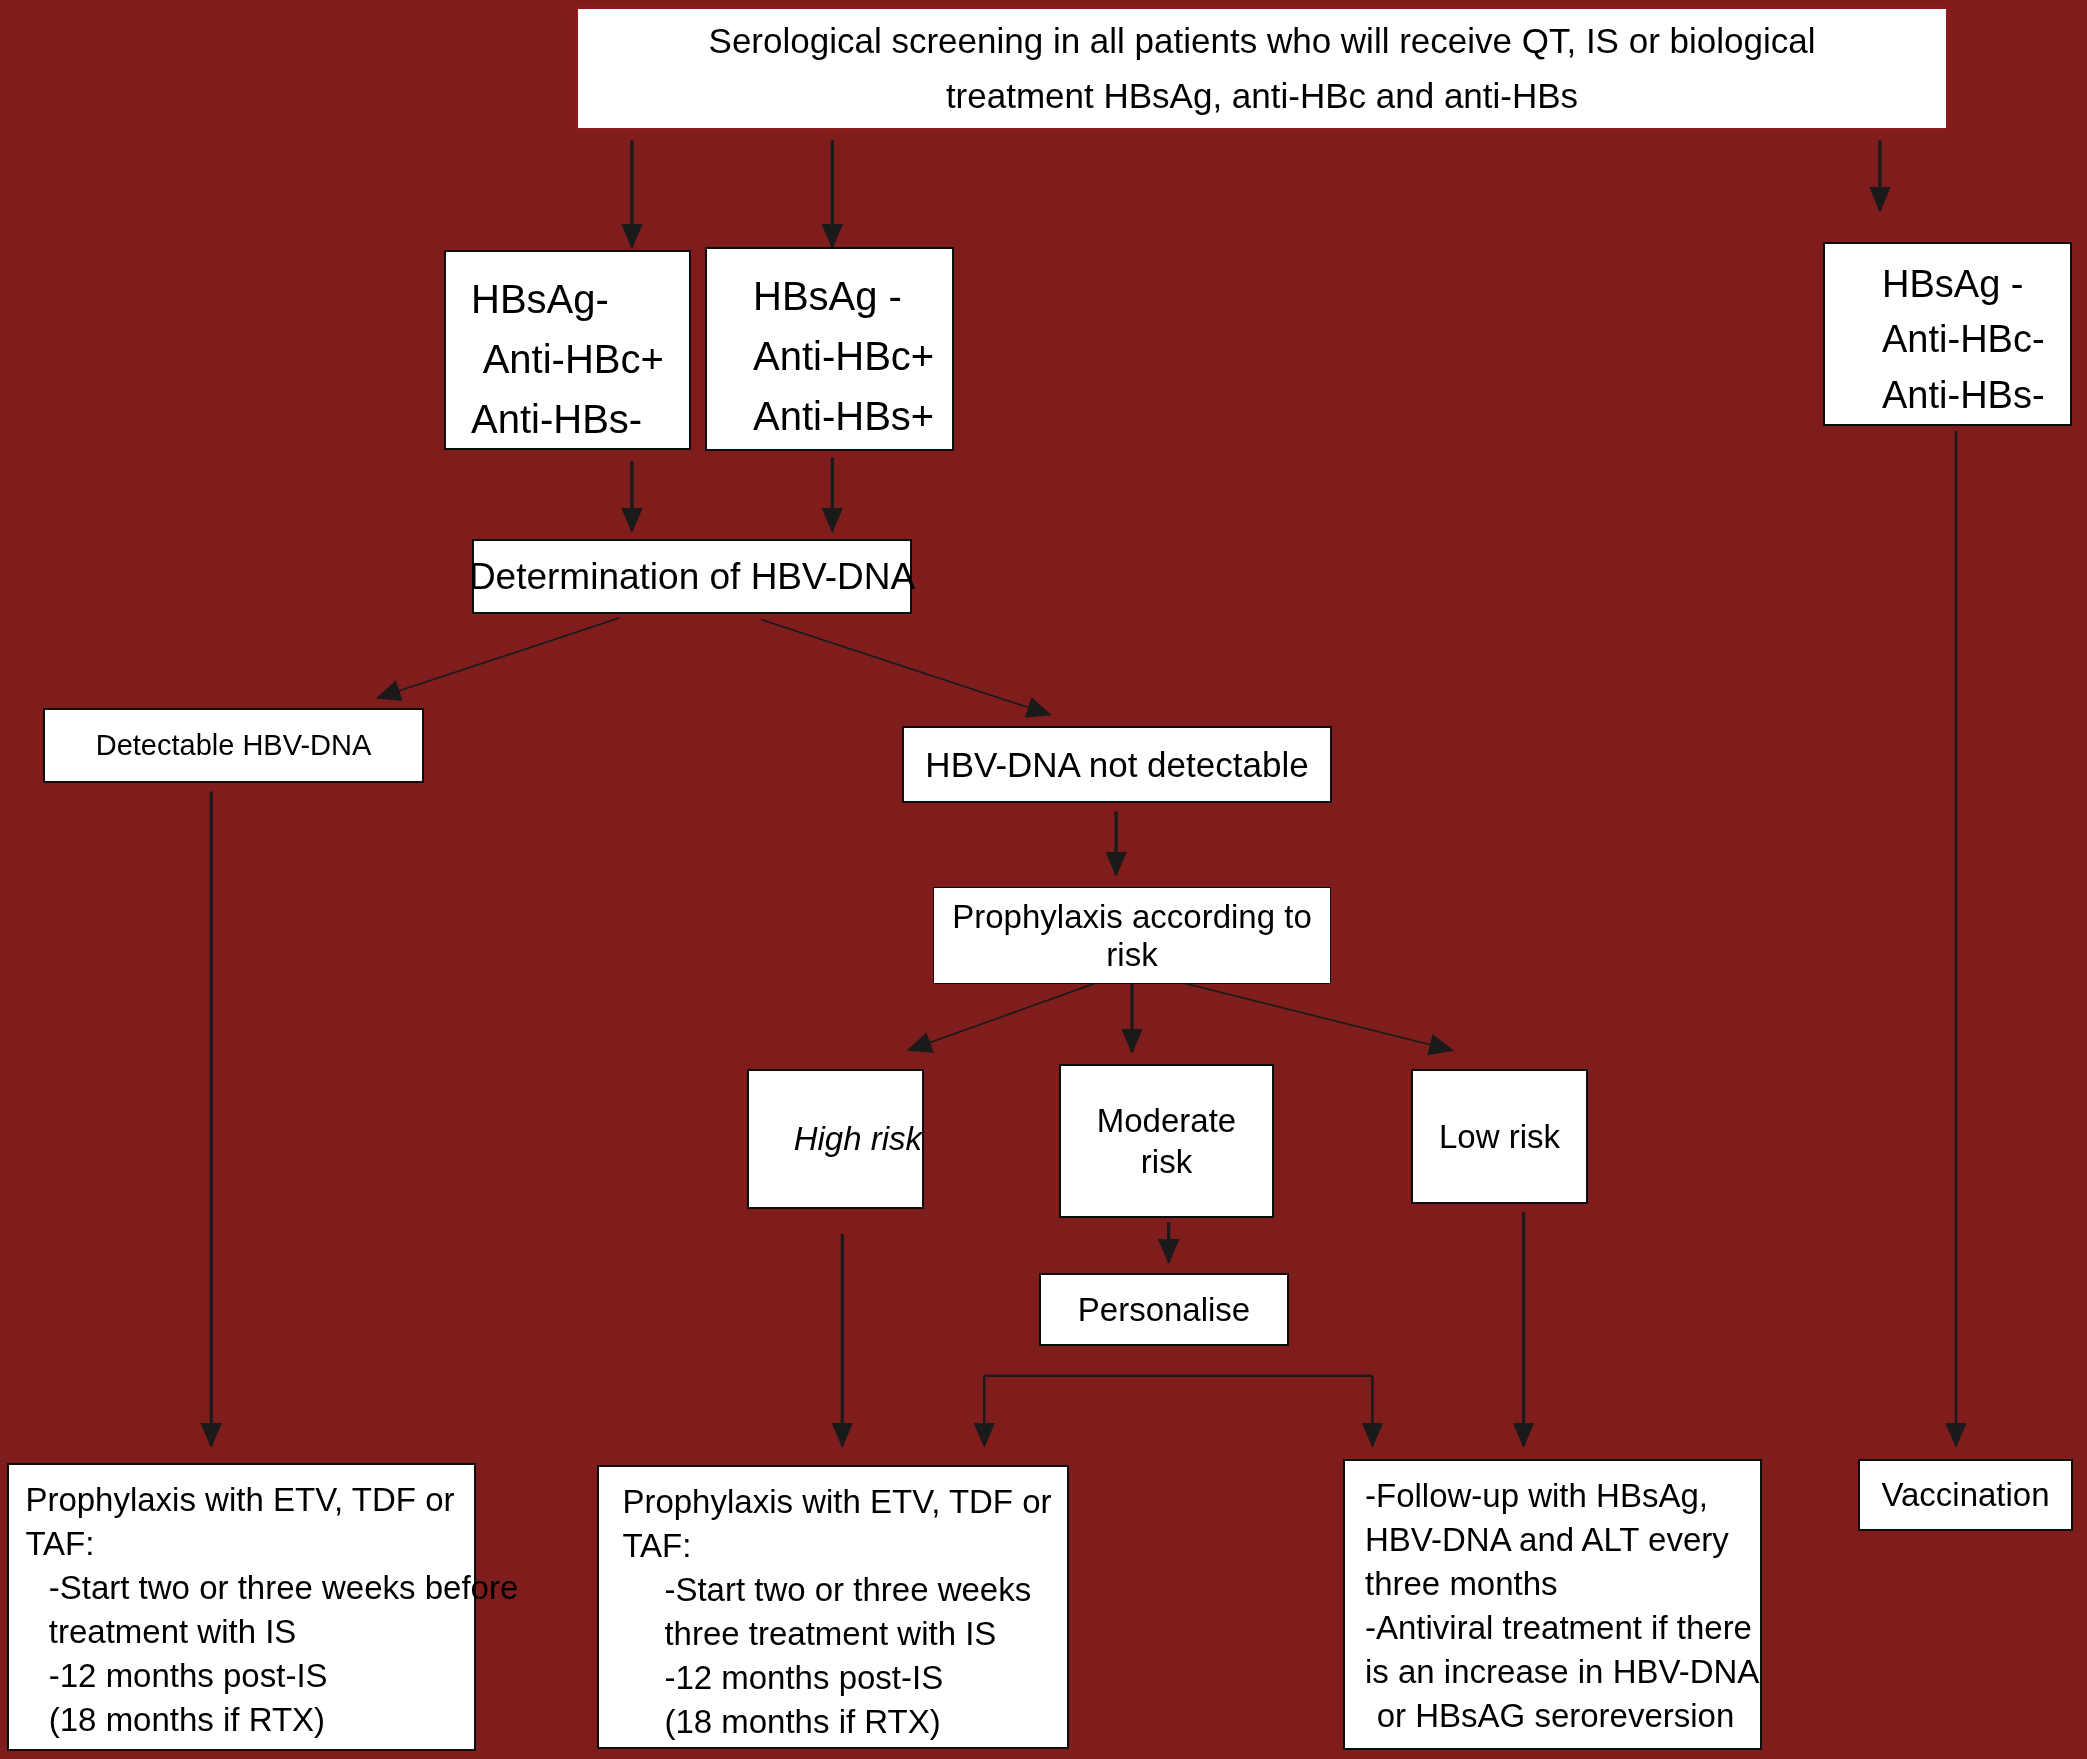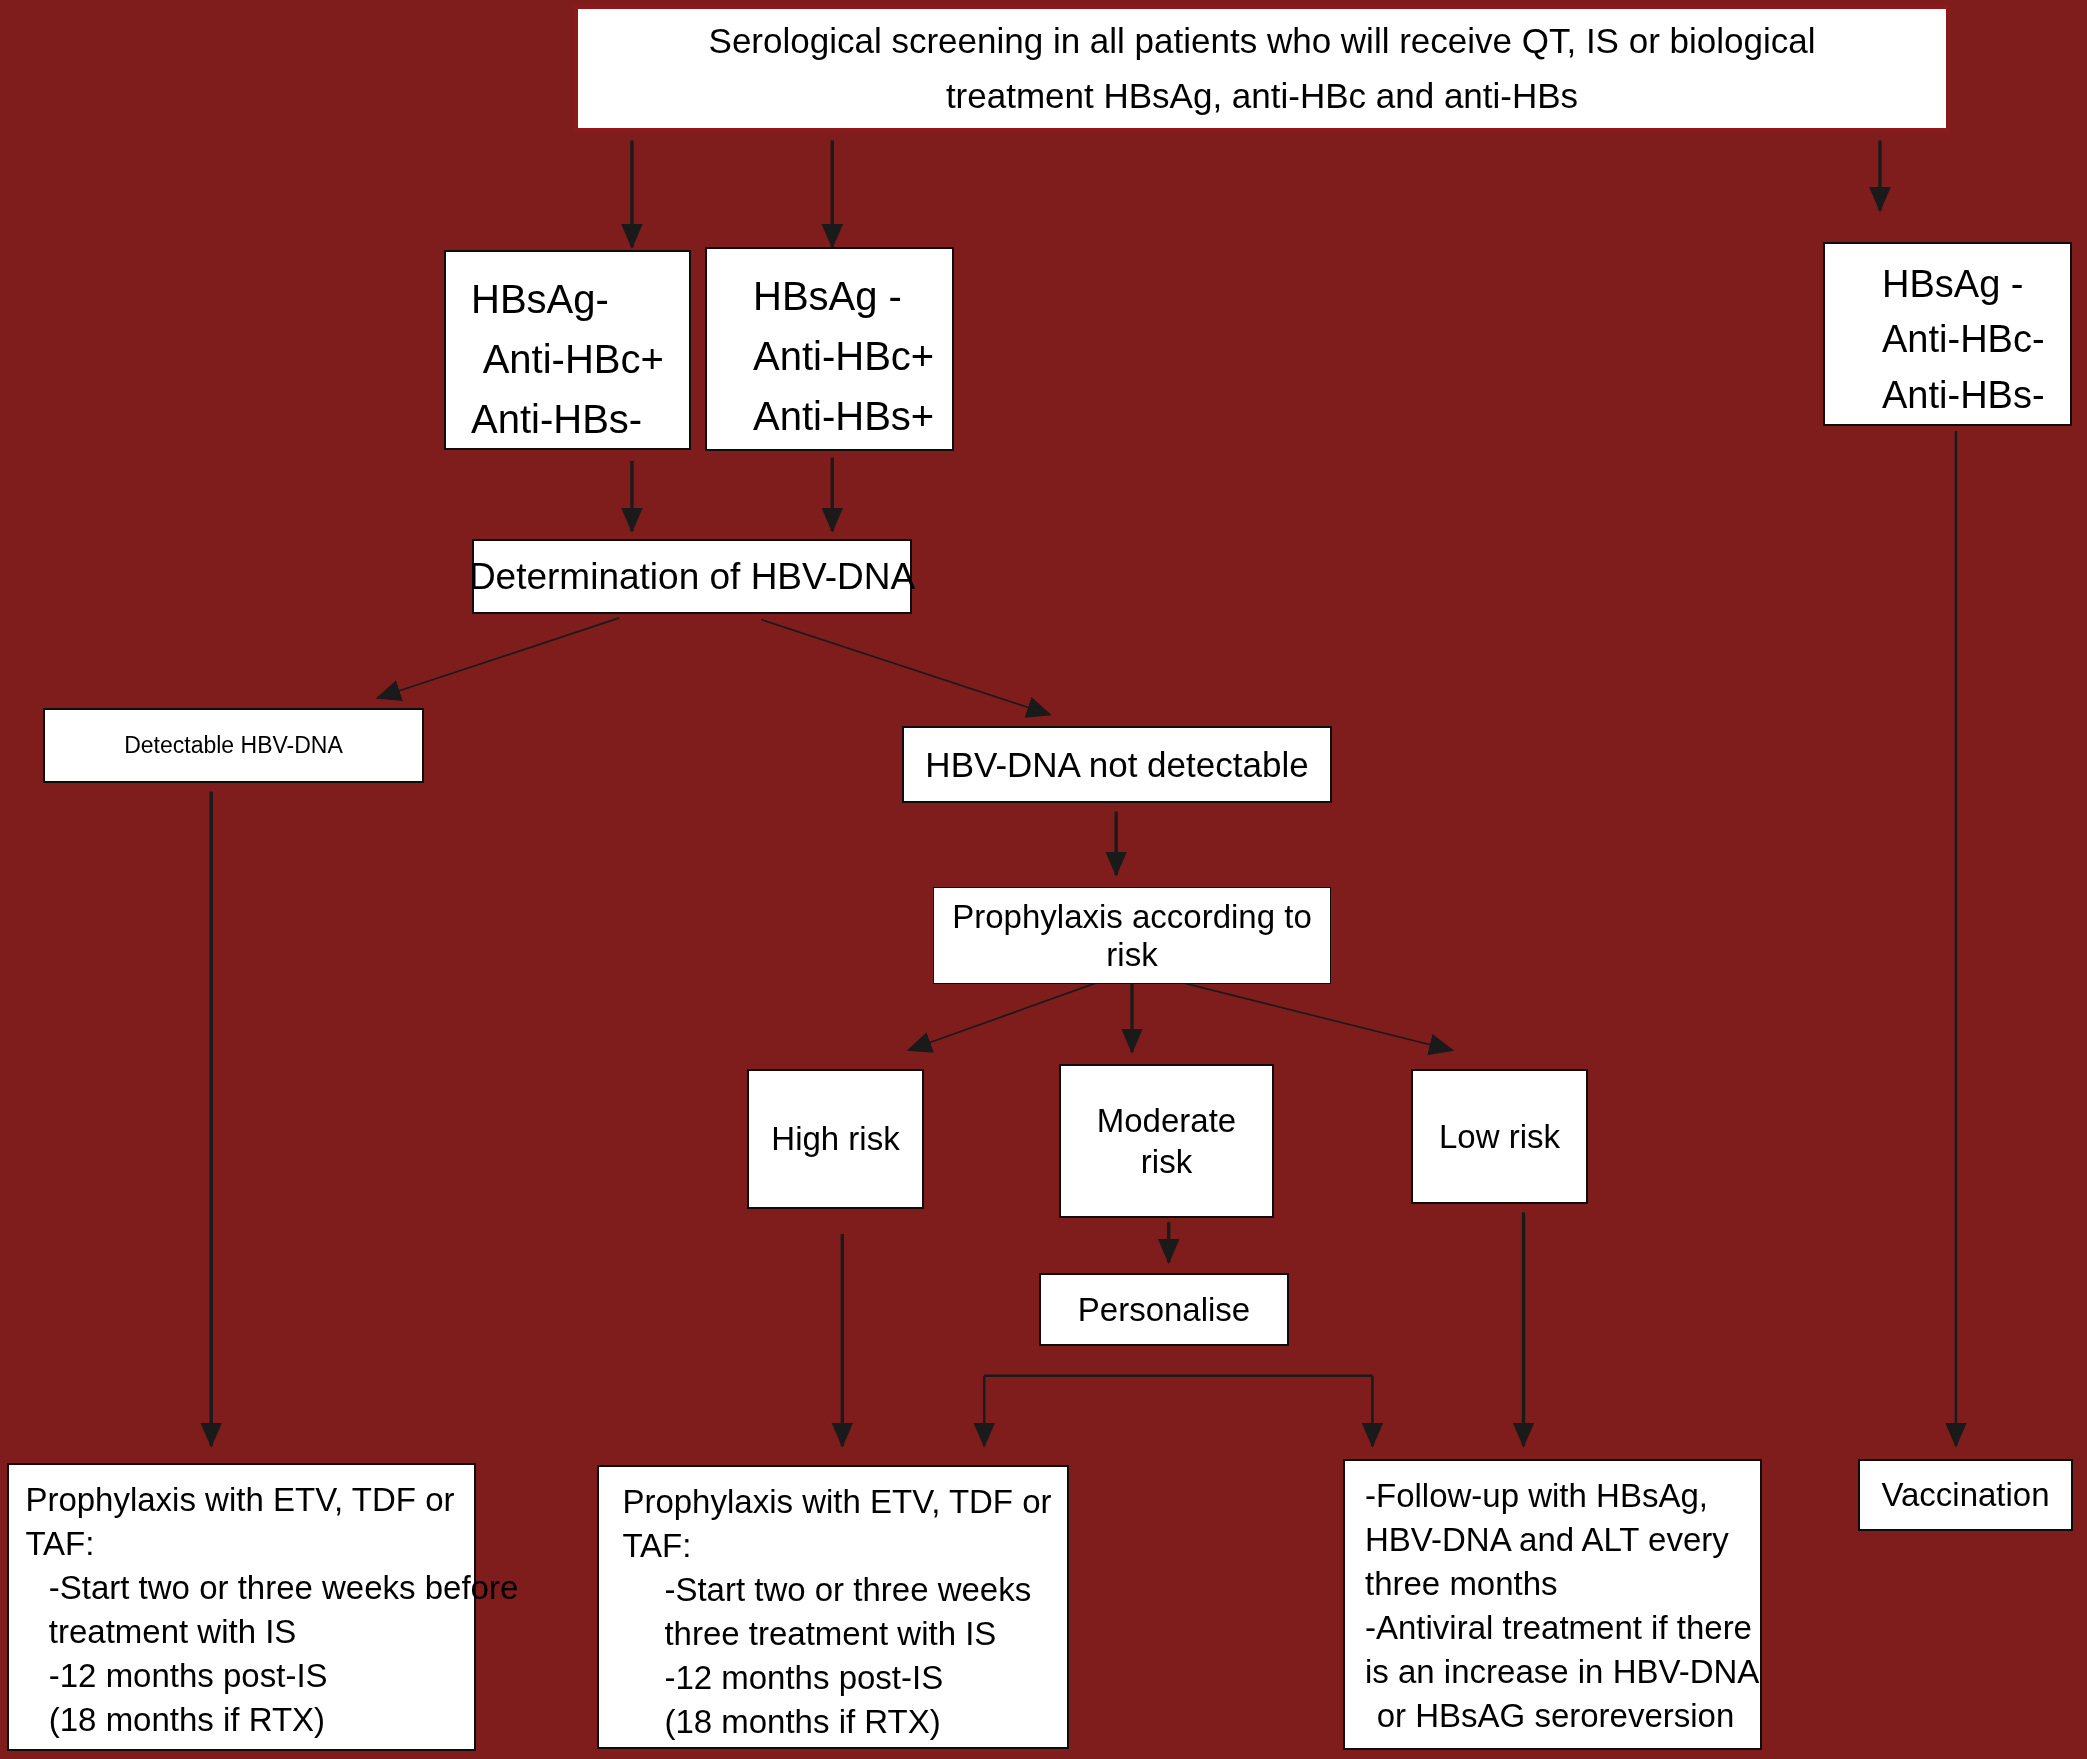--- a/index.html
+++ b/index.html
@@ -19,24 +19,24 @@
     display:flex;flex-direction:column;justify-content:center;align-items:center;
     font-size:35px;line-height:1.55;text-align:center;
   }
   
   .n-serA{left:444px;top:250px;width:247px;height:200px;font-size:40px;line-height:1.5;padding:16.7px 0 0 25px;}
   .n-serA .ln.indent{padding-left:11.7px;}
   .n-serB{left:705px;top:247px;width:249px;height:204px;font-size:40px;line-height:1.5;padding:16.7px 0 0 46px;}
   .n-serC{left:1823px;top:242px;width:249px;height:184px;font-size:38px;line-height:1.45;padding:13.4px 0 0 57px;}
   
   .n-det{left:472px;top:539px;width:440px;height:75px;display:flex;align-items:center;justify-content:center;font-size:37px;}
-  .n-detectable{left:43px;top:708px;width:381px;height:75px;display:flex;align-items:center;justify-content:center;font-size:23px;}
+  .n-detectable{left:43px;top:708px;width:381px;height:75px;display:flex;align-items:center;justify-content:center;font-size:29px;}
   .n-notdet{left:902px;top:726px;width:430px;height:77px;display:flex;align-items:center;justify-content:center;font-size:35px;}
   .n-prophrisk{left:933px;top:887px;width:398px;height:97px;display:flex;flex-direction:column;align-items:center;justify-content:center;font-size:33px;line-height:1.15;border-width:1.7px;}
-  .n-high{left:747px;top:1069px;width:177px;height:140px;display:flex;align-items:center;justify-content:center;font-size:33px;}
+  .n-high{left:747px;top:1069px;width:177px;height:140px;display:flex;align-items:center;justify-content:flex-end;font-size:33px;font-style:italic;}
   .n-mod{left:1059px;top:1064px;width:215px;height:154px;display:flex;flex-direction:column;align-items:center;justify-content:center;font-size:33px;line-height:1.25;}
   .n-low{left:1411px;top:1069px;width:177px;height:135px;display:flex;align-items:center;justify-content:center;font-size:33px;}
   .n-pers{left:1039px;top:1273px;width:250px;height:73px;display:flex;align-items:center;justify-content:center;font-size:33px;}
   
   .n-proph1{left:6.7px;top:1463px;width:469px;height:288px;font-size:33px;line-height:1.33;padding:13.4px 0 0 16.7px;border-width:2.5px;}
   .n-proph1 .ln.indent{padding-left:23.4px;}
   .n-proph2{left:597px;top:1465px;width:472px;height:284px;font-size:33px;line-height:1.33;padding:13.4px 0 0 23.4px;}
   .n-proph2 .ln.indent{padding-left:42px;}
   .n-follow{left:1343px;top:1459px;width:419px;height:291px;font-size:33px;line-height:1.33;padding:13.4px 0 0 20px;}
   .n-follow .ln.indent{padding-left:11.7px;}

